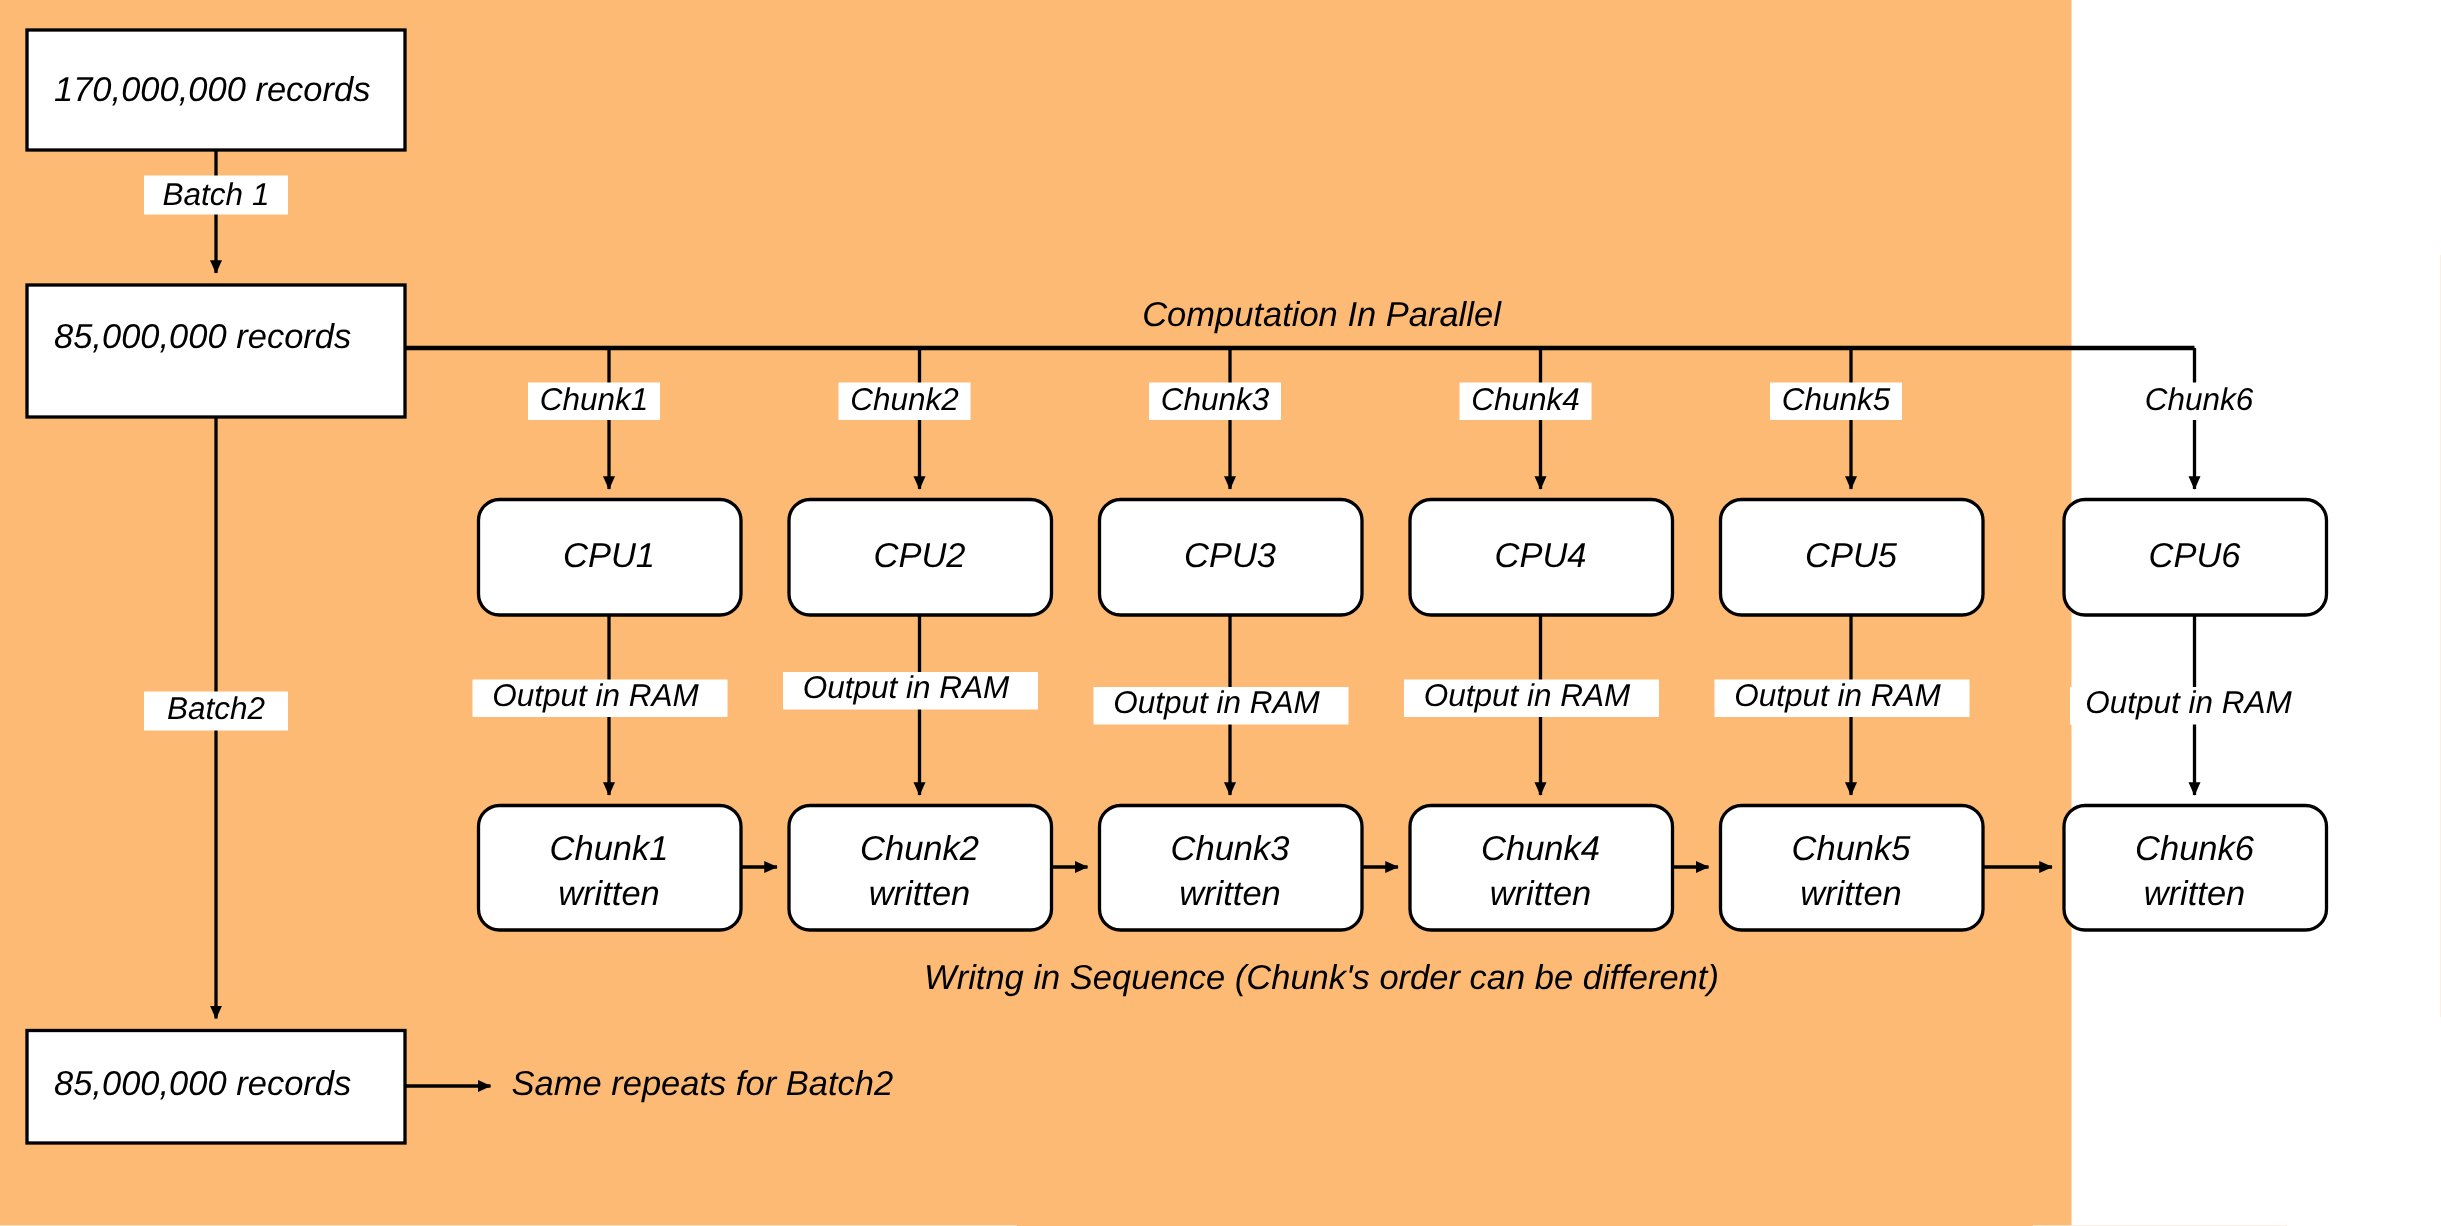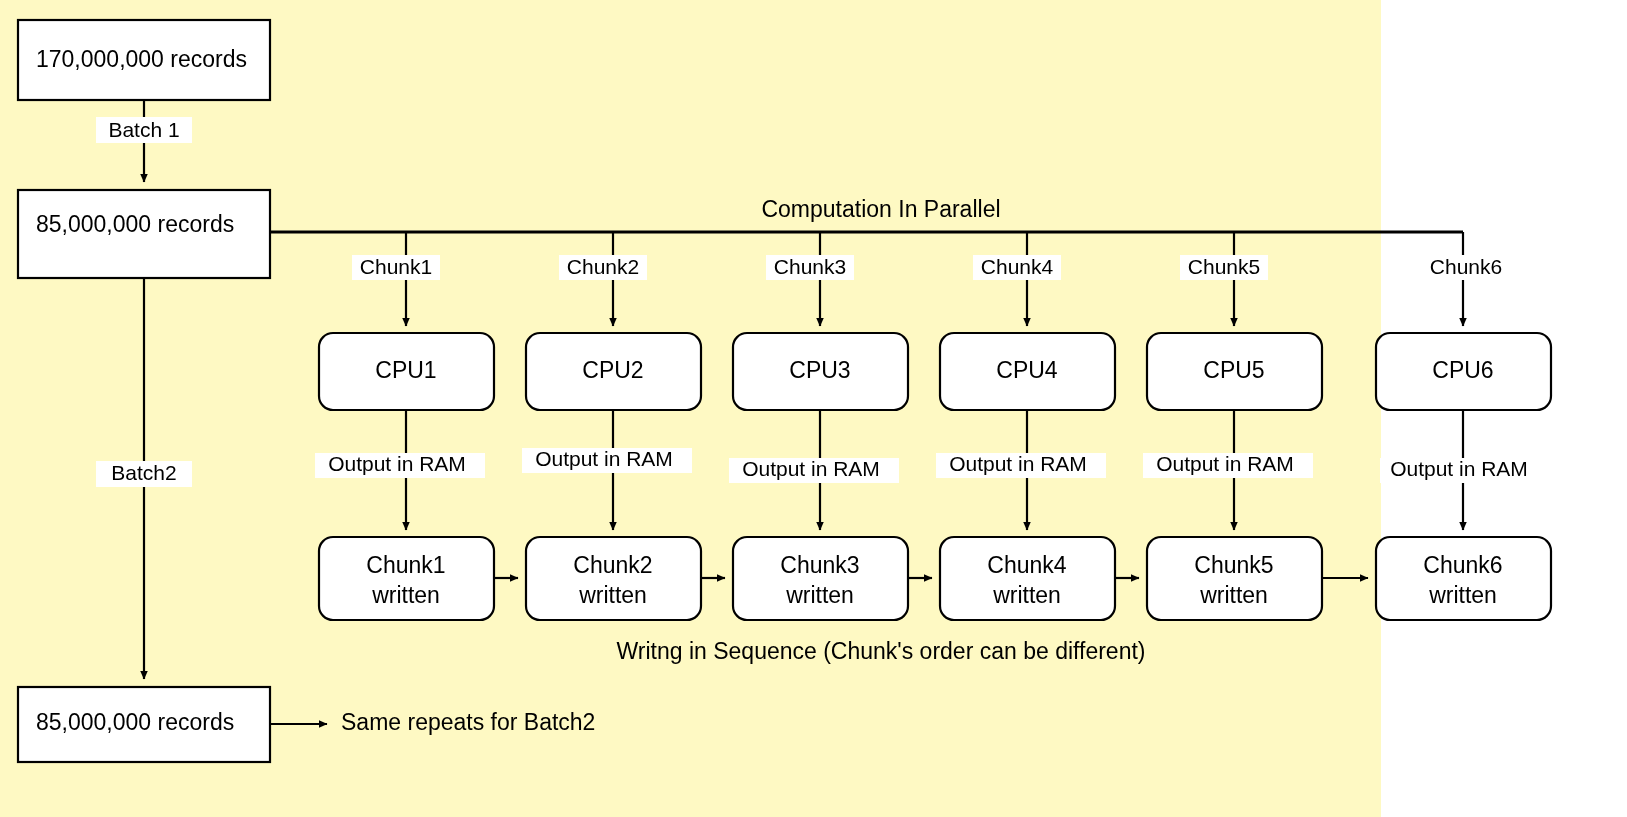--- a/index.html
+++ b/index.html
@@ -1,18 +1,18 @@
 <!DOCTYPE html>
 <html><head>
 <meta charset="utf-8">
 <style>
   html,body{margin:0;padding:0;background:#ffffff;}
   body{width:1627px;height:817px;overflow:hidden;
        font-family:"Liberation Sans","DejaVu Sans",sans-serif;}
-  #canvas{position:relative;width:1381px;height:817px;background:#fef9c3;}
+  #canvas{position:relative;width:1381px;height:817px;background:#fdba74;font-style:italic;}
   svg{position:absolute;top:0;left:0;width:1627px;height:817px;}
   .rect-box{fill:#ffffff;stroke:#000000;stroke-width:2.2;}
   .round-box{fill:#ffffff;stroke:#000000;stroke-width:2.2;}
   .edge{stroke:#000000;stroke-width:2.2;fill:none;}
   .bus{stroke:#000000;stroke-width:3;fill:none;}
   .lbl{font-family:"Liberation Sans","DejaVu Sans",sans-serif;fill:#000000;}
   .node-text{font-size:23px;text-anchor:middle;dominant-baseline:middle;}
   .box-text{font-size:23px;text-anchor:start;dominant-baseline:middle;}
   .edge-text{font-size:21px;text-anchor:middle;dominant-baseline:middle;}
   .caption-text{font-size:23px;text-anchor:middle;dominant-baseline:middle;}

